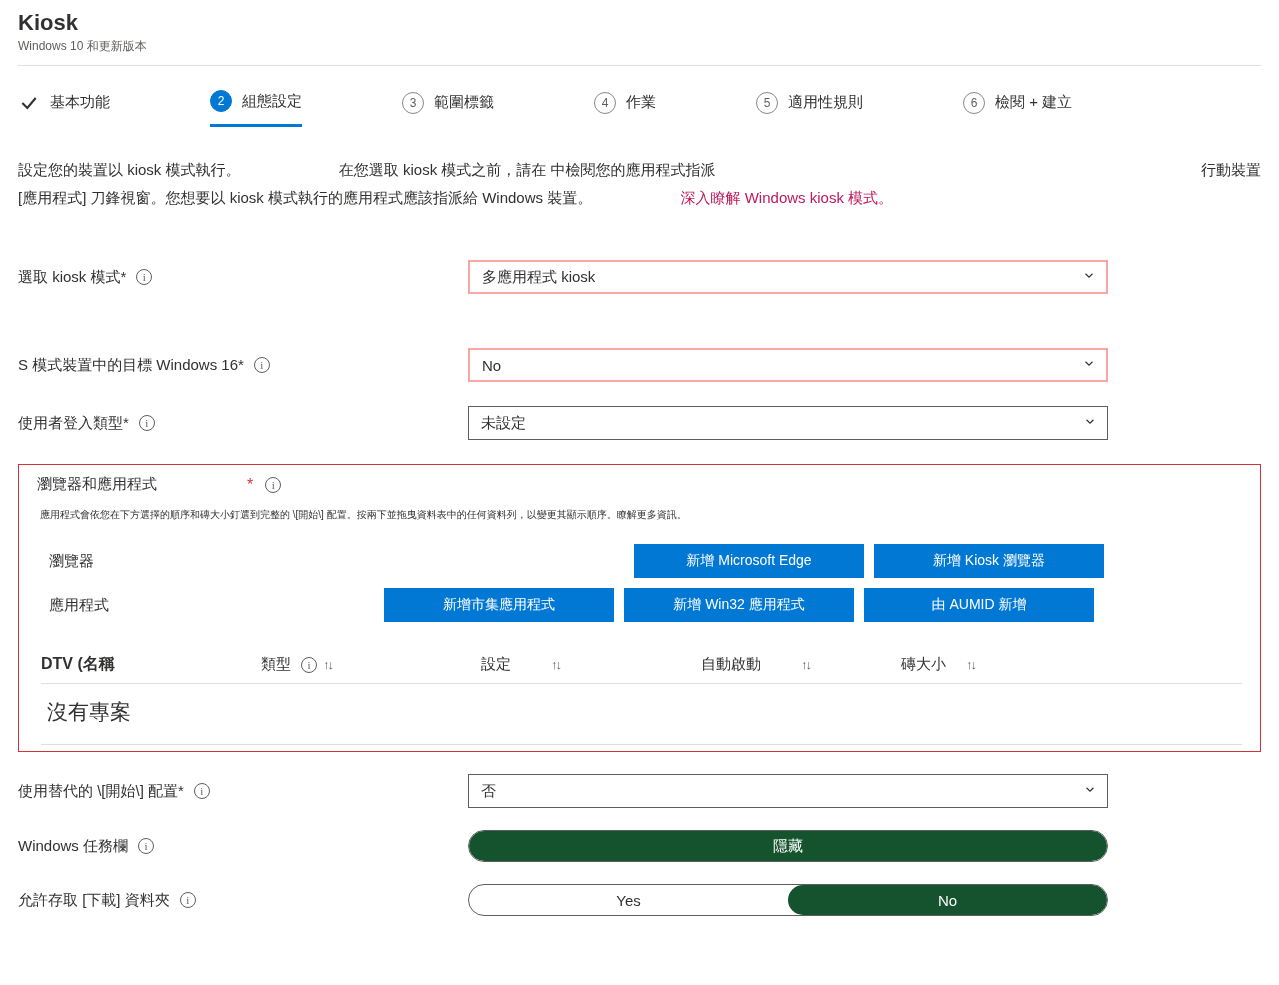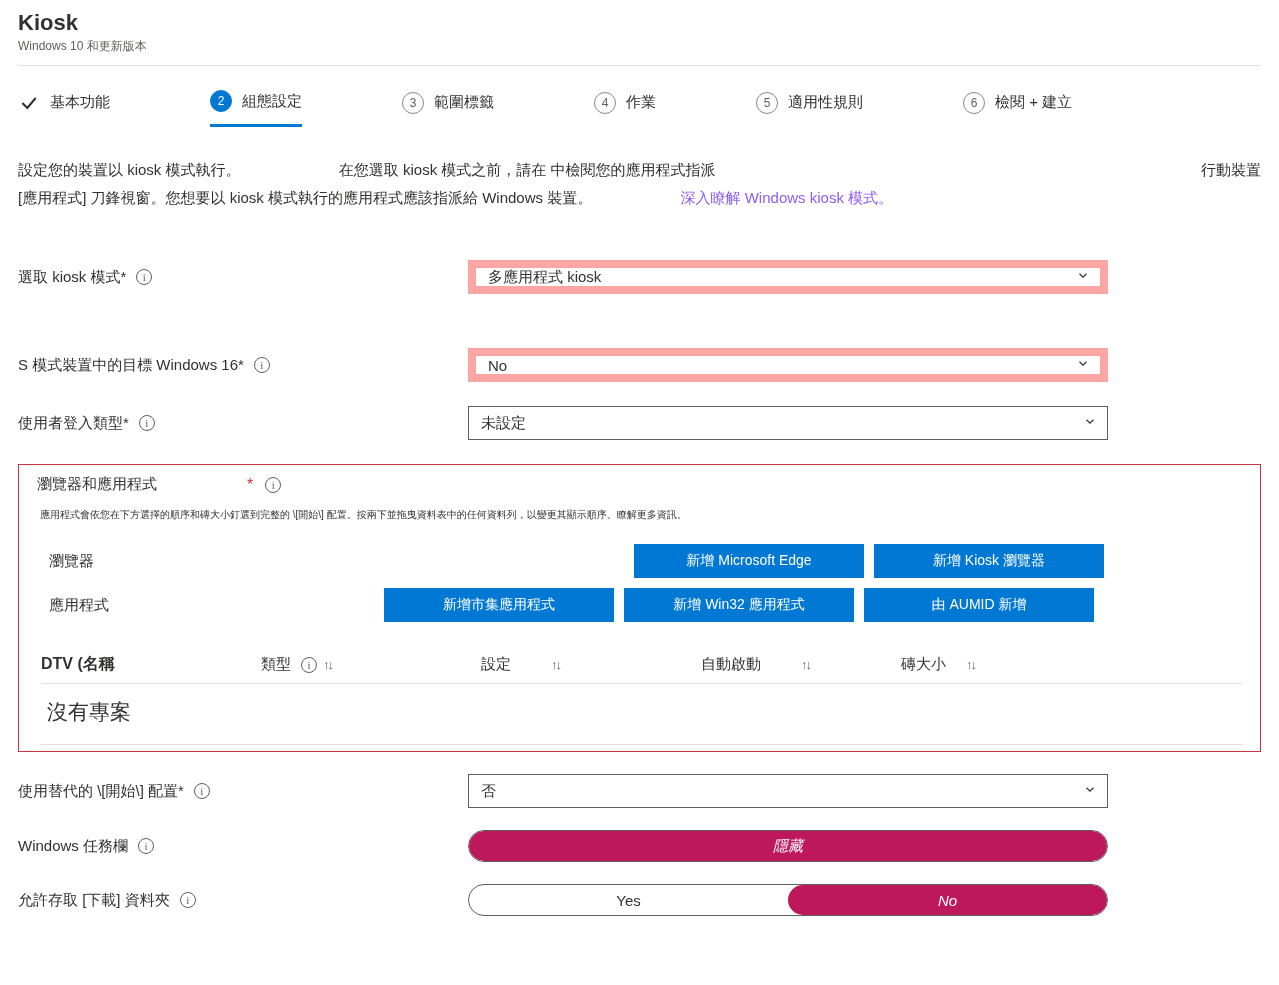--- a/index.html
+++ b/index.html
@@ -11,32 +11,32 @@
   .stepper { display: flex; align-items: center; margin-top: 24px; border-bottom: 1px solid transparent; }
   .step { display: inline-flex; align-items: center; margin-right: 100px; font-size: 15px; color: #323130; padding-bottom: 12px; white-space: nowrap; cursor: pointer; }
   .step:last-child { margin-right: 0; }
   .step .circle { display: inline-flex; align-items: center; justify-content: center; width: 22px; height: 22px; border-radius: 50%; border: 1px solid #8a8886; color: #605e5c; font-size: 12px; margin-right: 10px; }
   .step.done .circle { border: none; }
   .step.done svg { width: 20px; height: 20px; }
   .step.active .circle { background: #0078d4; border-color: #0078d4; color: #fff; }
   .step.active { border-bottom: 3px solid #0078d4; font-weight: 400; }
 
   .intro { margin-top: 28px; line-height: 28px; font-size: 15px; }
-  .intro .link { color: #8b5cf6; cursor: pointer; margin-top: 45px; }
+  .intro .link { color: #be185d; cursor: pointer; margin-top: 45px; }
   .mob { float: right; }
 
   .form-area { margin-top: 48px; }
   .form-row { display: flex; align-items: center; margin-bottom: 24px; }
   .label-col { width: 450px; display: flex; align-items: center; font-size: 15px; }
   .ctrl-col { flex: 1; }
 
   .info-icon { display: inline-flex; align-items: center; justify-content: center; width: 16px; height: 16px; border: 1px solid #605e5c; border-radius: 50%; color: #605e5c; font-size: 11px; margin-left: 10px; cursor: pointer; font-style: normal; font-family: Georgia, serif; }
 
   .select { position: relative; width: 640px; height: 34px; border: 1px solid #605e5c; display: flex; align-items: center; padding: 0 12px; cursor: pointer; font-size: 15px; }
-  .select.purple { border: 8px solid #fca5a5; }
+  .select.purple { border: 2px solid #fca5a5; }
   .select .chev { position: absolute; right: 10px; top: 50%; transform: translateY(-50%); }
   .chev svg { width: 14px; height: 14px; }
 
   .error-box { border: 1px solid #d13438; padding: 10px 14px 6px 18px; margin-top: 12px; }
   .error-head { display: flex; align-items: center; font-size: 15px; margin-bottom: 8px; }
   .error-head .req { color: #d13438; margin-left: 90px; font-size: 16px; }
   .error-desc { font-size: 10px; line-height: 26px; margin: 6px 0 16px 3px; }
   
   .btn-row { display: flex; align-items: center; margin: 10px 0 10px 12px; }
   .btn-row .row-label { width: 335px; font-size: 15px; }
@@ -47,21 +47,21 @@
   .th .sort { margin-left: 6px; color: #605e5c; font-size: 13px; letter-spacing: -2px; }
   .th1 { width: 220px; font-weight: 600; font-size: 16px; }
   .th2 { width: 220px; }
   .th3 { width: 220px; }
   .th4 { width: 200px; }
   .th5 { width: 150px; }
   .table-empty { padding: 14px 6px 18px 6px; font-size: 21px; border-bottom: 1px solid #e1dfdd; margin: 0 4px; }
 
   .toggle-group { display: flex; width: 640px; height: 32px; border: 1px solid #605e5c; border-radius: 16px; overflow: hidden; }
   .toggle-opt { flex: 1; display: flex; align-items: center; justify-content: center; cursor: pointer; font-size: 15px; }
-  .toggle-opt.sel { background: #be185d; color: #fff; border-radius: 16px; font-style: italic; }
+  .toggle-opt.sel { background: #14532d; color: #fff; border-radius: 16px; }
 
   .spacer-extra { height: 30px; }
   .lower-row { display: flex; align-items: center; margin-top: 22px; }
 </style>
 </head>
 <body>
 
 <div class="page-title">Kiosk</div>
 <div class="page-subtitle">Windows 10 和更新版本</div>
 <div class="hr"></div>

